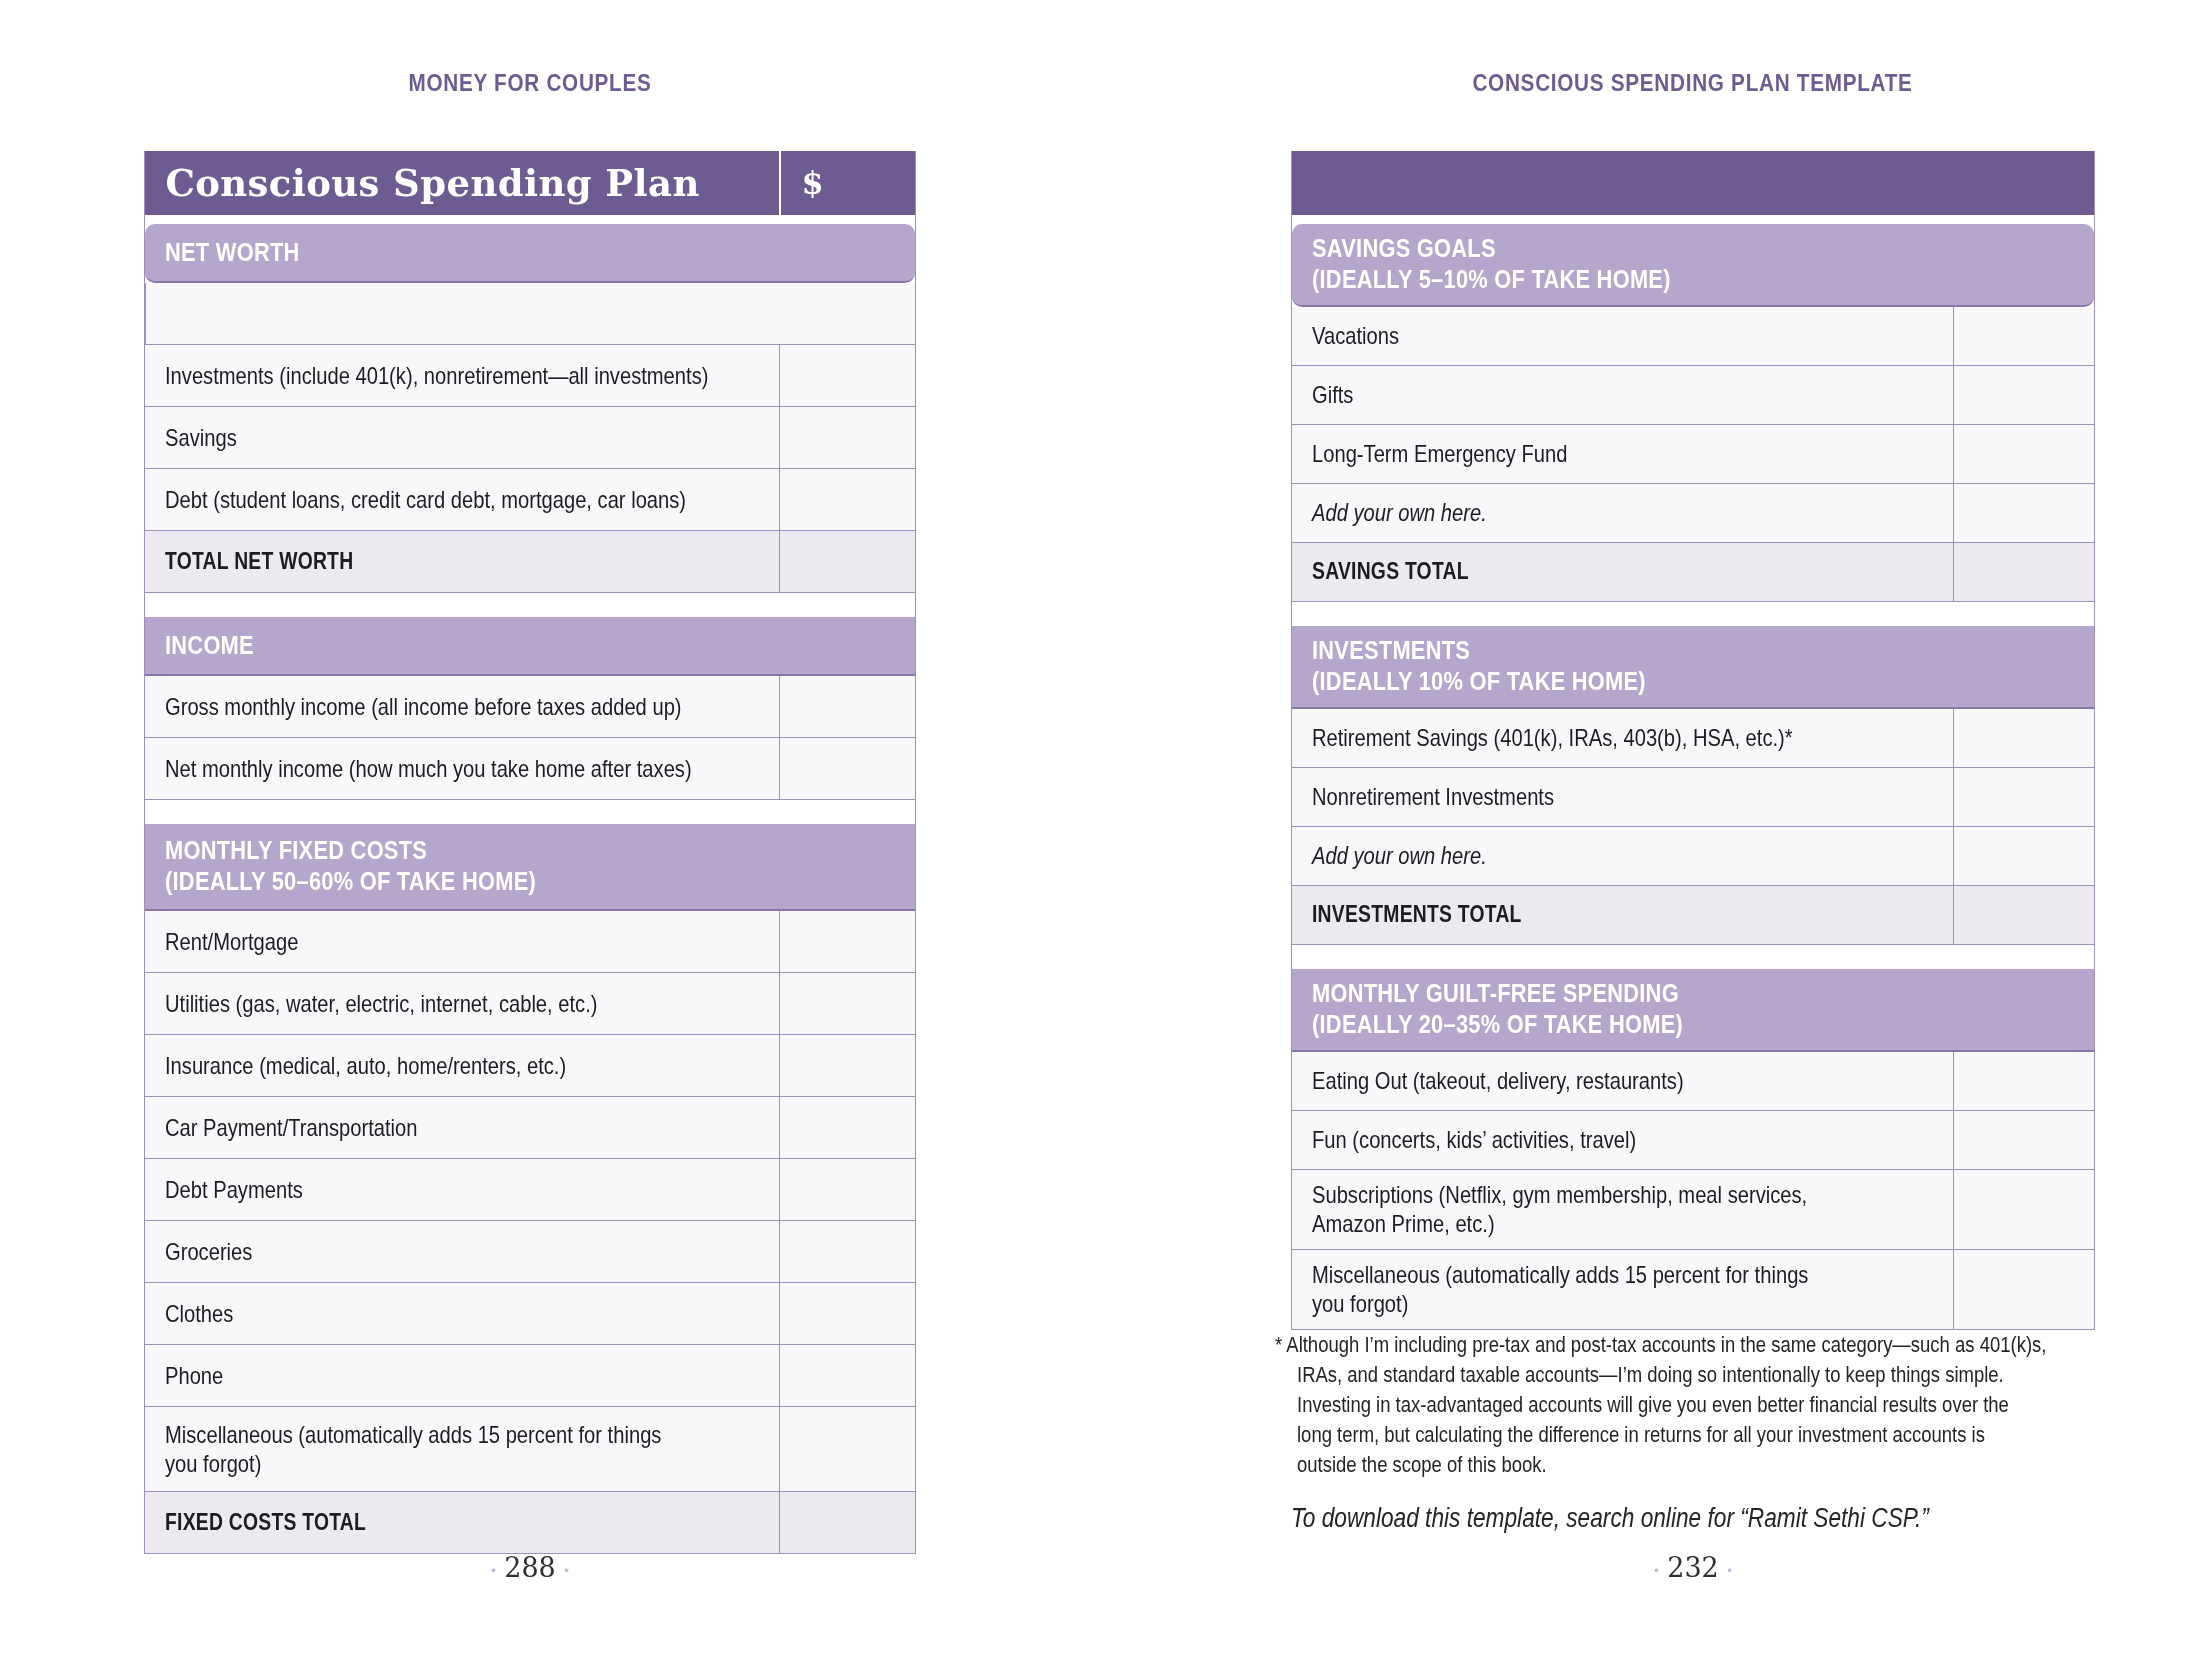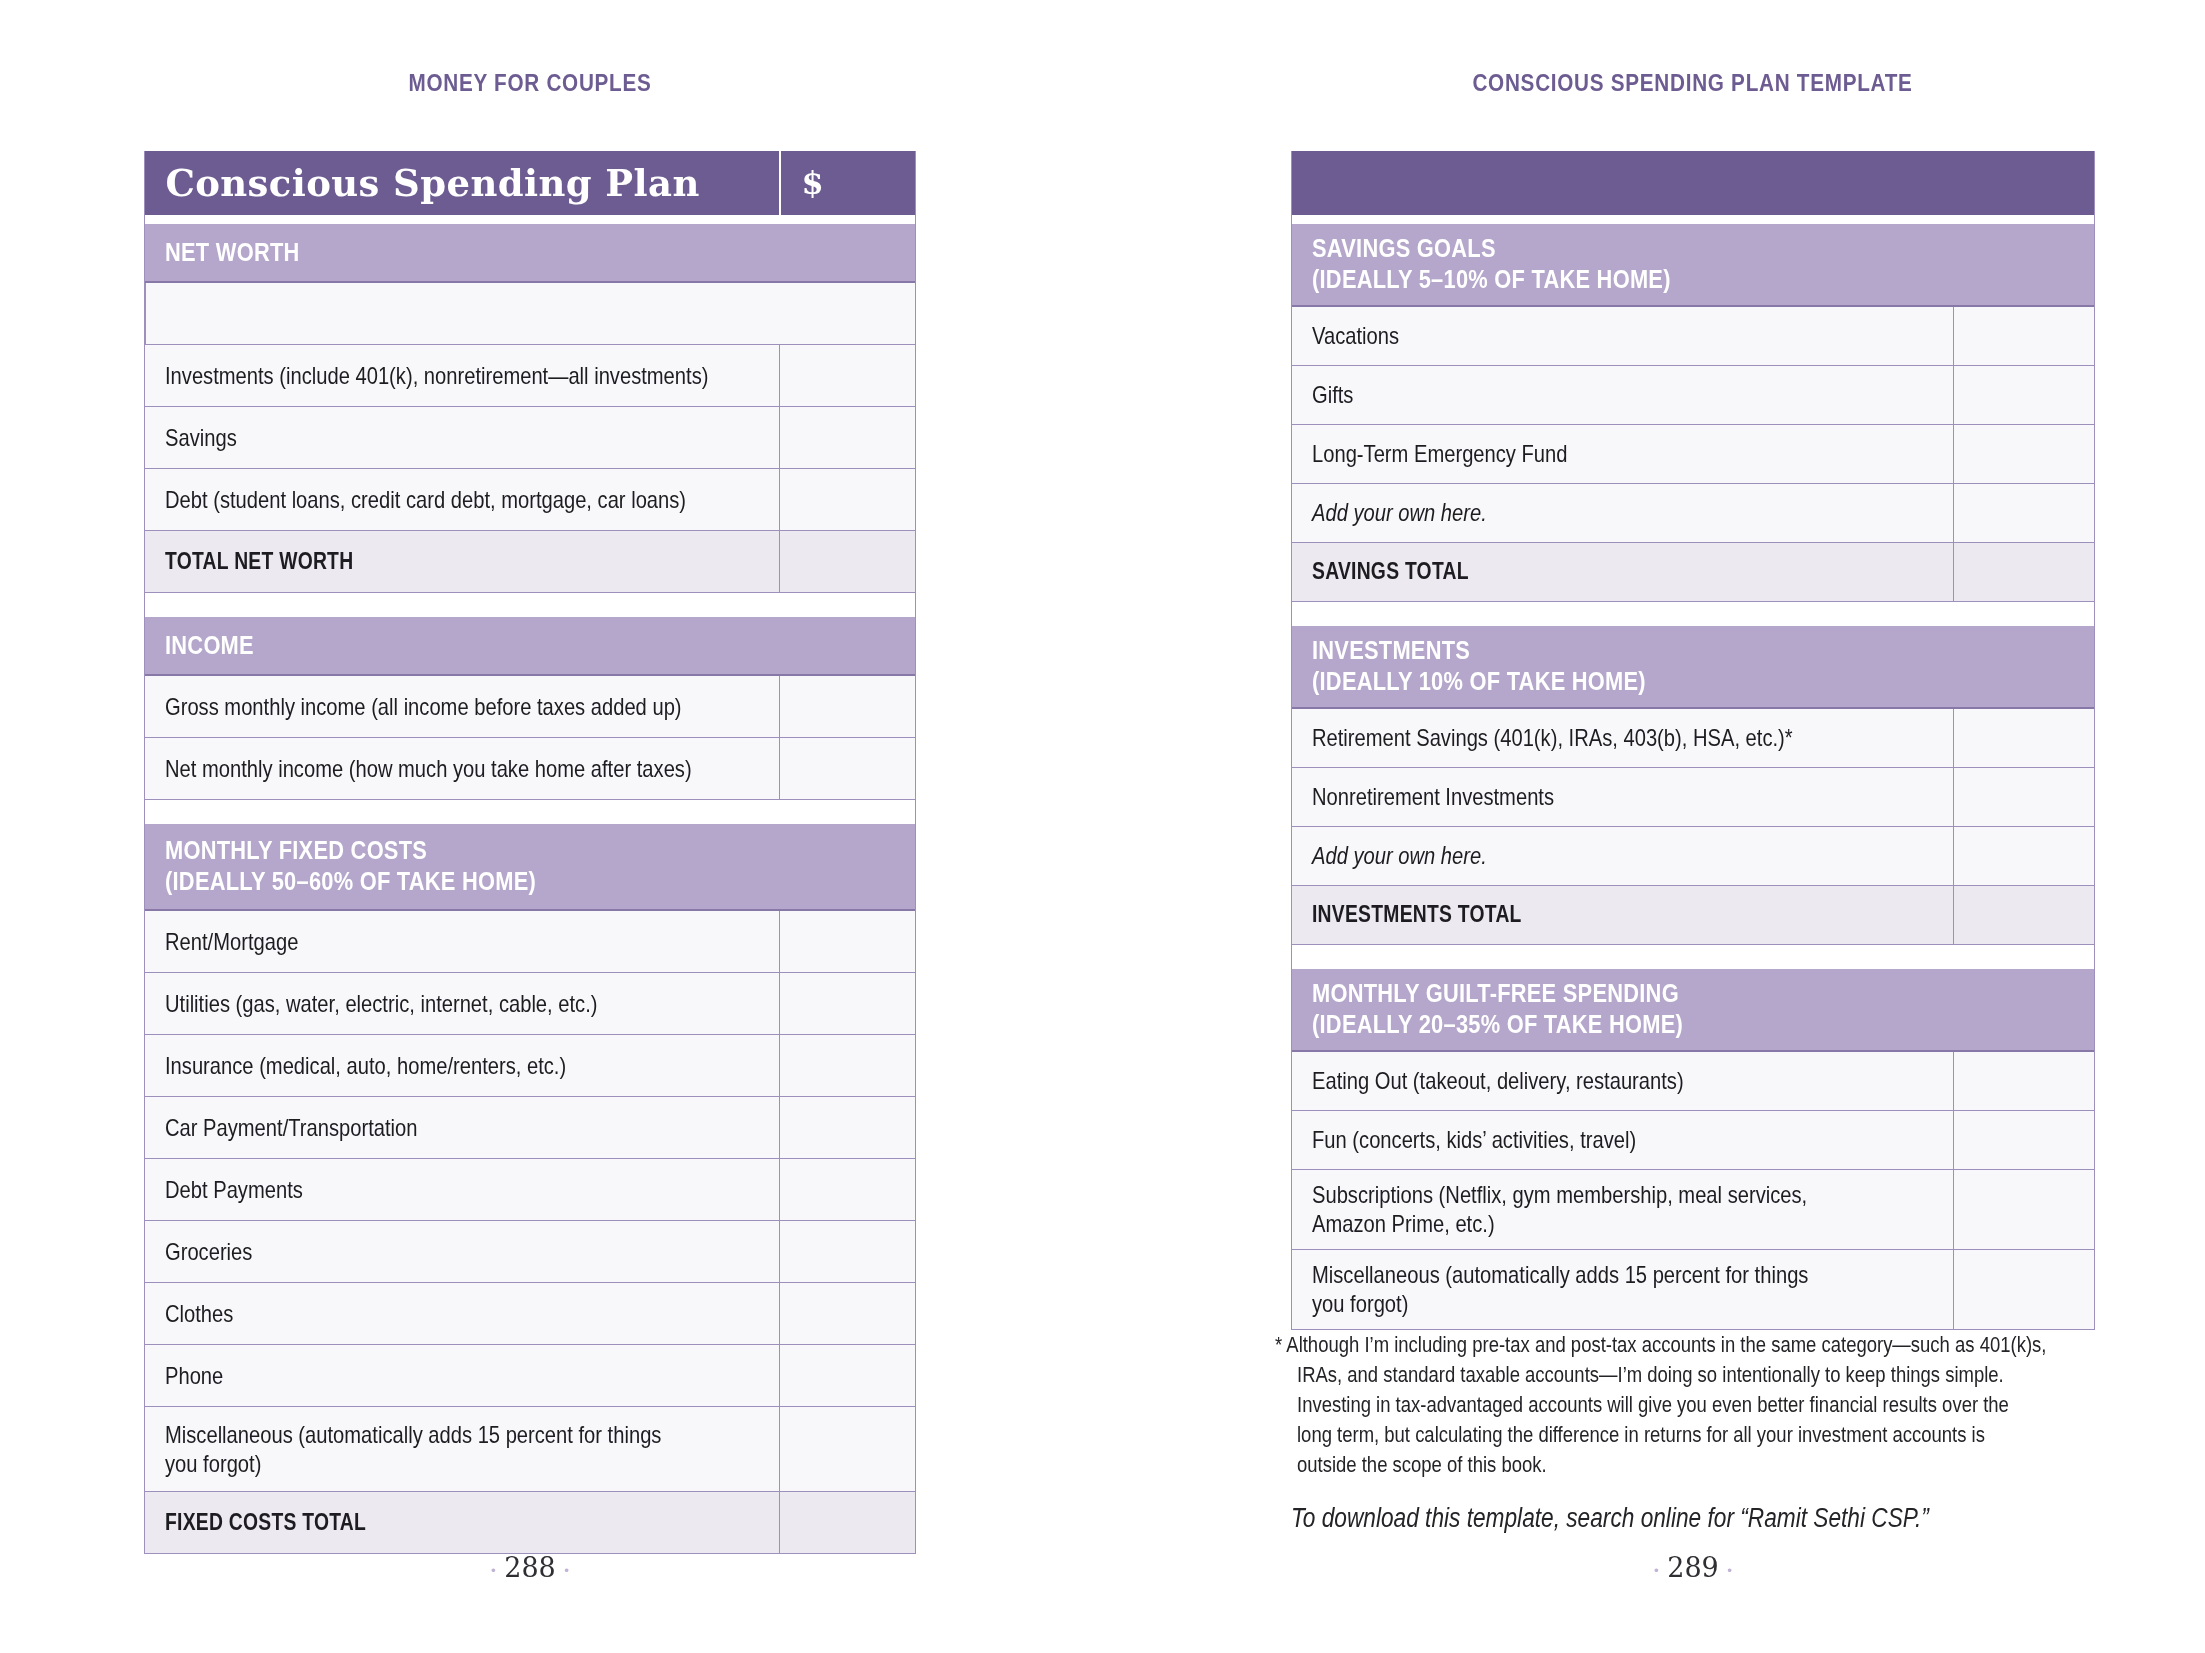--- a/index.html
+++ b/index.html
@@ -45,21 +45,21 @@
     font-weight:bold;color:#fff;font-size:37px;line-height:1;letter-spacing:0.4px;
   }
   .dollar-sign{
     font-family:"DejaVu Serif","Liberation Serif",serif;
     font-weight:bold;color:#fff;font-size:32px;line-height:1;padding-left:20.4px;
   }
 
   
   .r-band{height:var(--b1);background:var(--band);border-bottom:2.5px solid #8878a8;margin-top:24px;}
   .r-band.two{height:var(--b2);}
-  .r-band.after-title{margin-top:8.5px;}
+  .r-band.after-title{margin-top:8.5px;border-radius:10px;}
   .r-band .cell.label{padding-left:20.4px;}
   .r-band span{
     display:block;color:#ffffff;font-weight:bold;font-size:25.4px;line-height:31px;
     transform:scaleX(.86);transform-origin:left center;white-space:nowrap;letter-spacing:0.3px;
   }
 
   
   .r-item,.r-writein{height:var(--rh);background:var(--rowbg);}
   .r-item.two{height:var(--r2);}
   .r-item span,.r-writein span,.r-total span{
@@ -348,18 +348,18 @@
         <div class="fline cont"><span class="cx">Investing in tax-advantaged accounts will give you even better financial results over the</span></div>
         <div class="fline cont"><span class="cx">long term, but calculating the difference in returns for all your investment accounts is</span></div>
         <div class="fline cont"><span class="cx">outside the scope of this book.</span></div>
       </div>
 
     <div class="download-note">
       <span class="cx">To download this template, search online for “Ramit Sethi CSP.”</span>
     </div>
 
     <div class="page-number pn-right">
-      <span class="orn">•</span><span>289</span><span class="orn">•</span>
+      <span class="orn">•</span><span>232</span><span class="orn">•</span>
     </div>
   </section>
 
 </div>
 
 
 </body></html>

